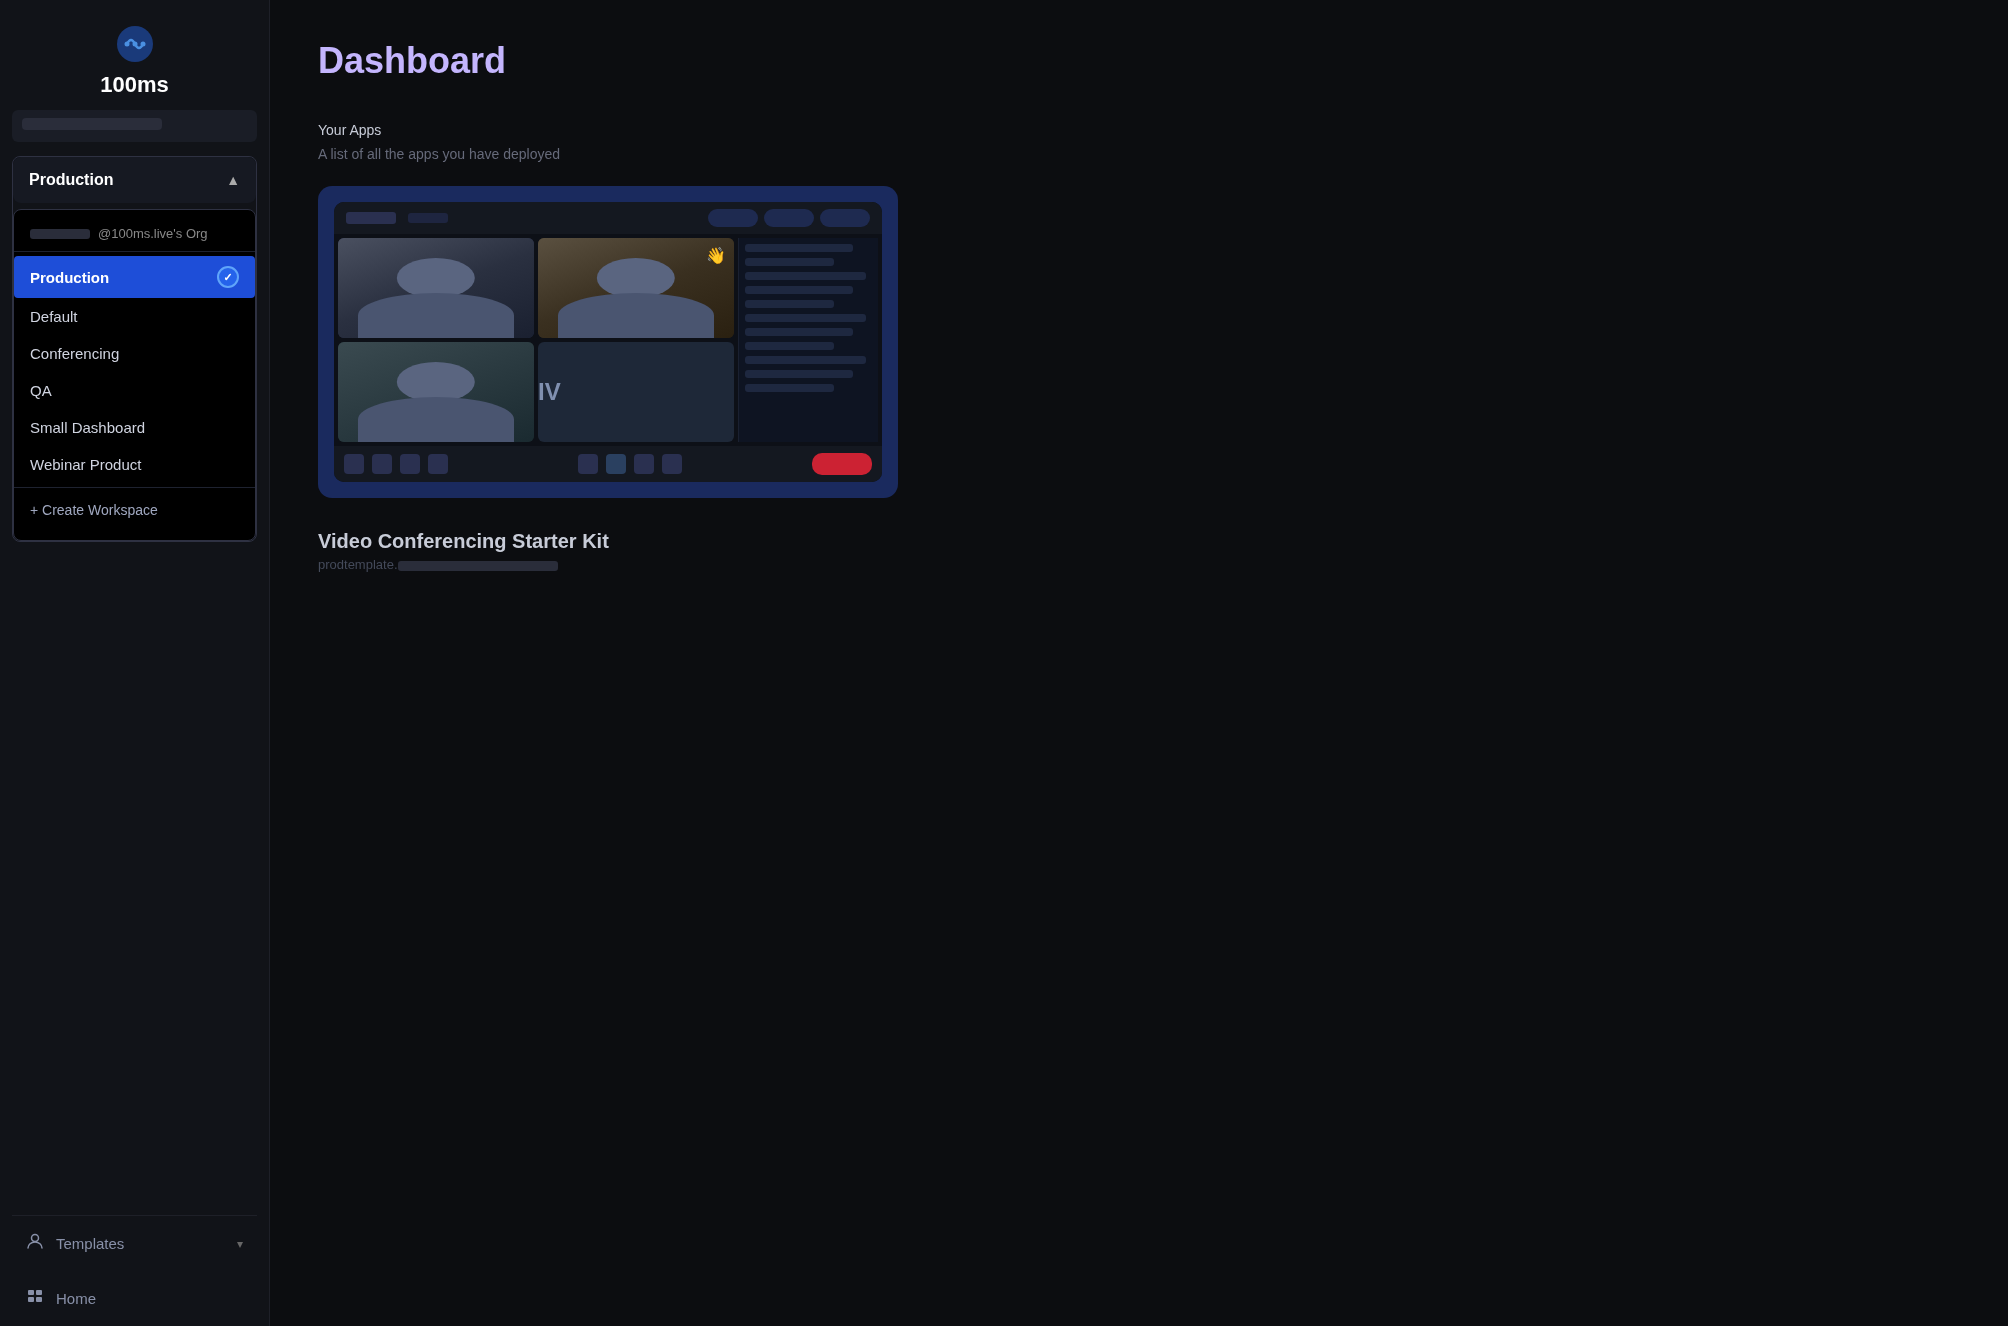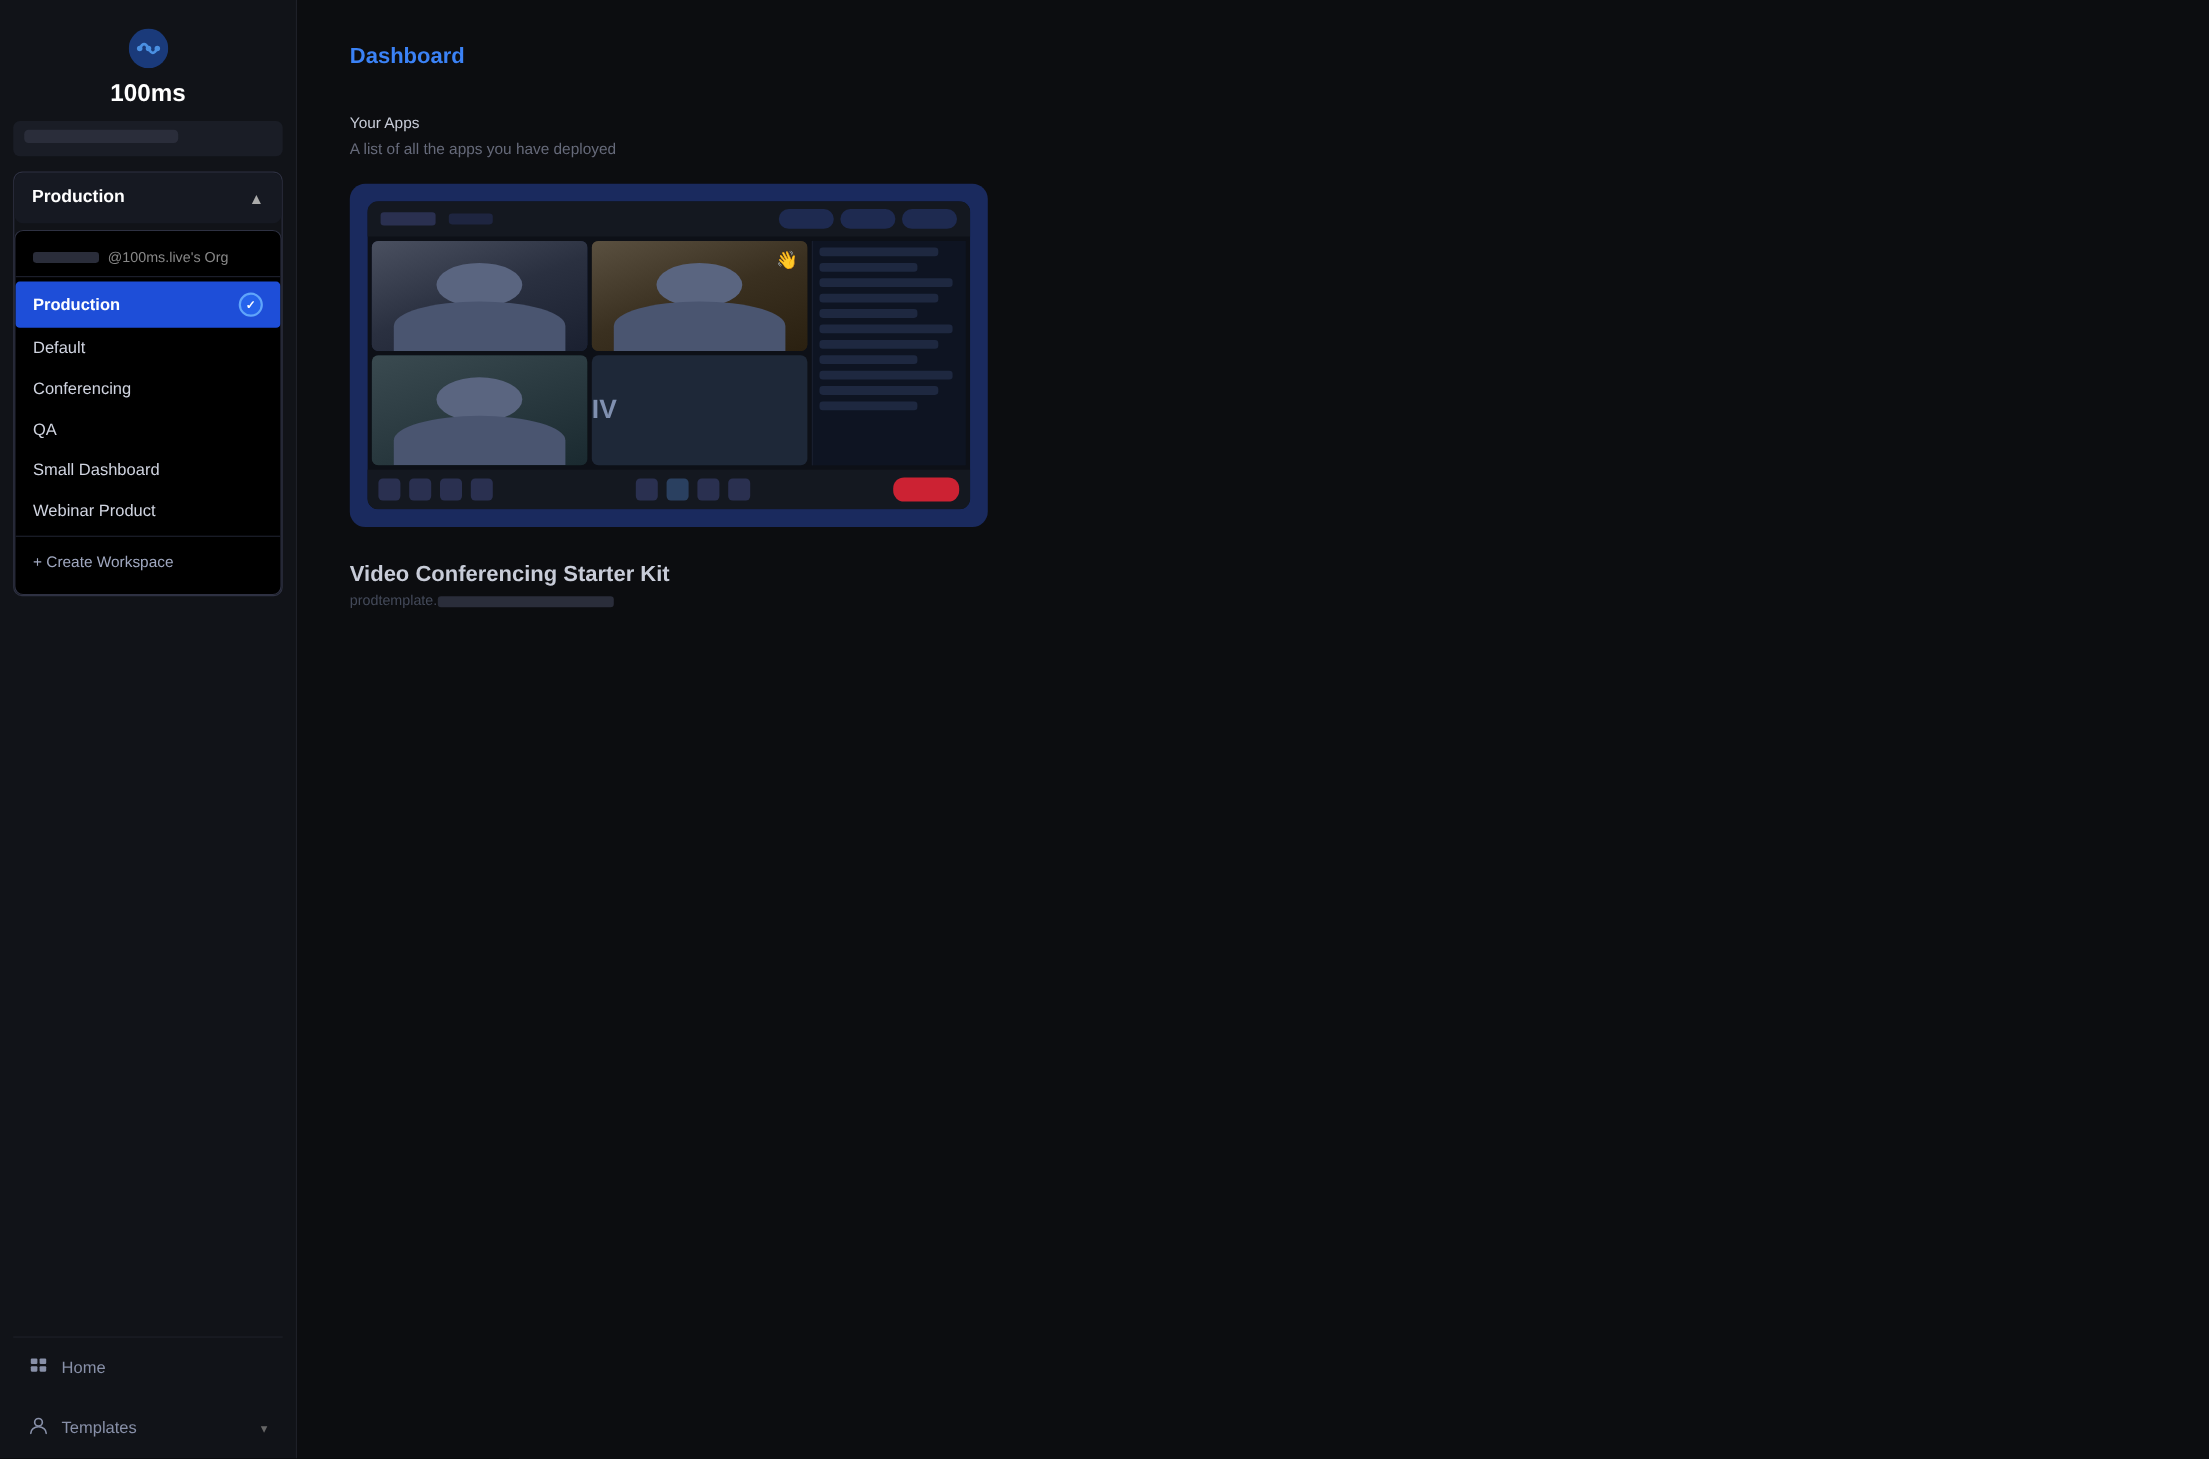--- a/index.html
+++ b/index.html
@@ -196,23 +196,23 @@
 
     
     .main {
       flex: 1;
       background: #0c0d10;
       overflow-y: auto;
       padding: 40px 48px;
     }
 
     .page-title {
-      font-size: 20px;
+      font-size: 36px;
       font-weight: 600;
-      color: #3b82f6;
+      color: #c4b5fd;
       margin-bottom: 40px;
     }
 
     .section-title {
       font-size: 14px;
       font-weight: 400;
       color: #c8ccd8;
       margin-bottom: 8px;
     }
 
@@ -501,45 +501,45 @@
         <span>Webinar Product</span>
       </div>
 
       <div class="create-workspace">
         <span>+ Create Workspace</span>
       </div>
     </div>
   </div>
 
   <div class="sidebar-bottom">
-    <div class="sidebar-nav-item">
-      <span class="nav-icon">
-        <svg width="18" height="18" viewBox="0 0 18 18" fill="none">
-          <rect x="2" y="3" width="6" height="5" rx="1" fill="#8890a8"></rect>
-          <rect x="10" y="3" width="6" height="5" rx="1" fill="#8890a8"></rect>
-          <rect x="2" y="10" width="6" height="5" rx="1" fill="#8890a8"></rect>
-          <rect x="10" y="10" width="6" height="5" rx="1" fill="#8890a8"></rect>
-        </svg>
-      </span>
-      <span>Home</span>
-    </div>
-
     <div class="sidebar-nav-item">
       <div class="templates-row">
         <div class="templates-left">
           <span class="nav-icon">
             <svg width="18" height="18" viewBox="0 0 18 18" fill="none">
               <circle cx="9" cy="6" r="3.5" stroke="#8890a8" stroke-width="1.5"></circle>
               <path d="M2 16c0-3.314 3.134-6 7-6s7 2.686 7 6" stroke="#8890a8" stroke-width="1.5" stroke-linecap="round"></path>
             </svg>
           </span>
           <span>Templates</span>
         </div>
         <span style="color:#666;font-size:12px;">▾</span>
       </div>
+    </div>
+
+    <div class="sidebar-nav-item">
+      <span class="nav-icon">
+        <svg width="18" height="18" viewBox="0 0 18 18" fill="none">
+          <rect x="2" y="3" width="6" height="5" rx="1" fill="#8890a8"></rect>
+          <rect x="10" y="3" width="6" height="5" rx="1" fill="#8890a8"></rect>
+          <rect x="2" y="10" width="6" height="5" rx="1" fill="#8890a8"></rect>
+          <rect x="10" y="10" width="6" height="5" rx="1" fill="#8890a8"></rect>
+        </svg>
+      </span>
+      <span>Home</span>
     </div>
   </div>
 
 </aside>
 
 <main class="main">
 
   <h1 class="page-title">Dashboard</h1>
 
   <h2 class="section-title">Your Apps</h2>

